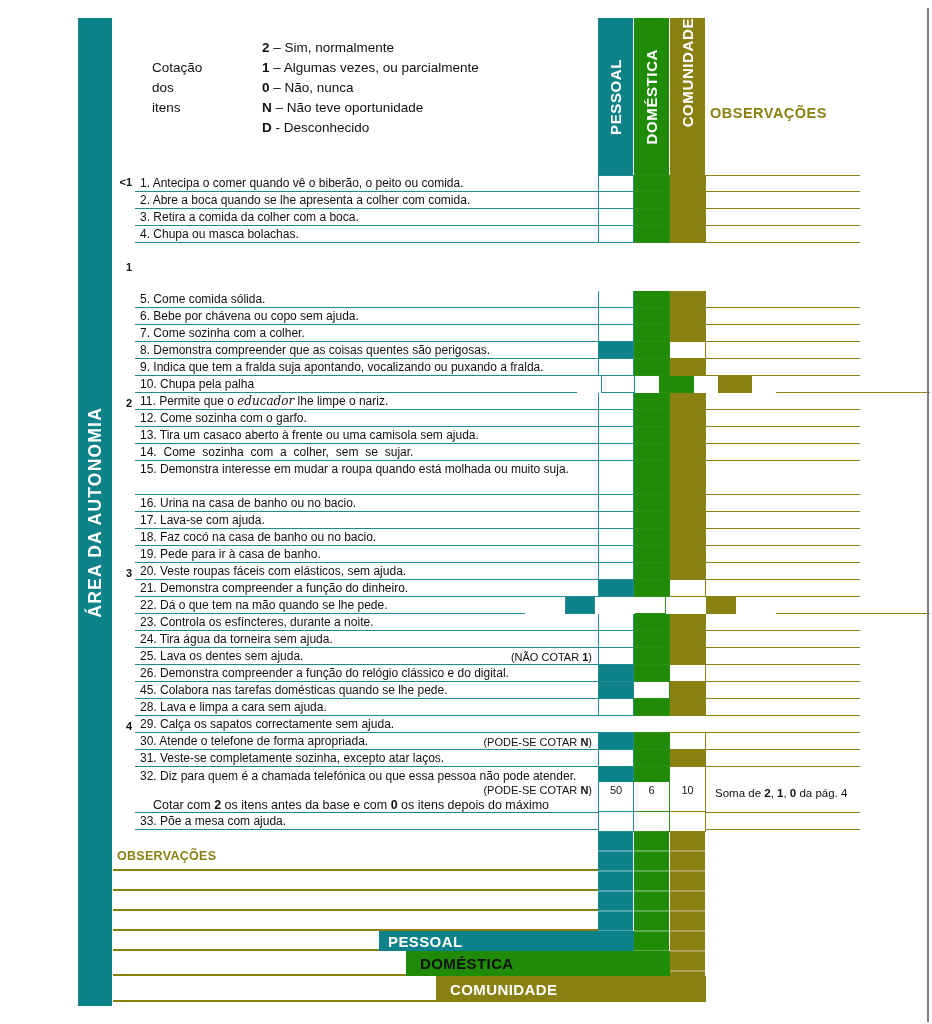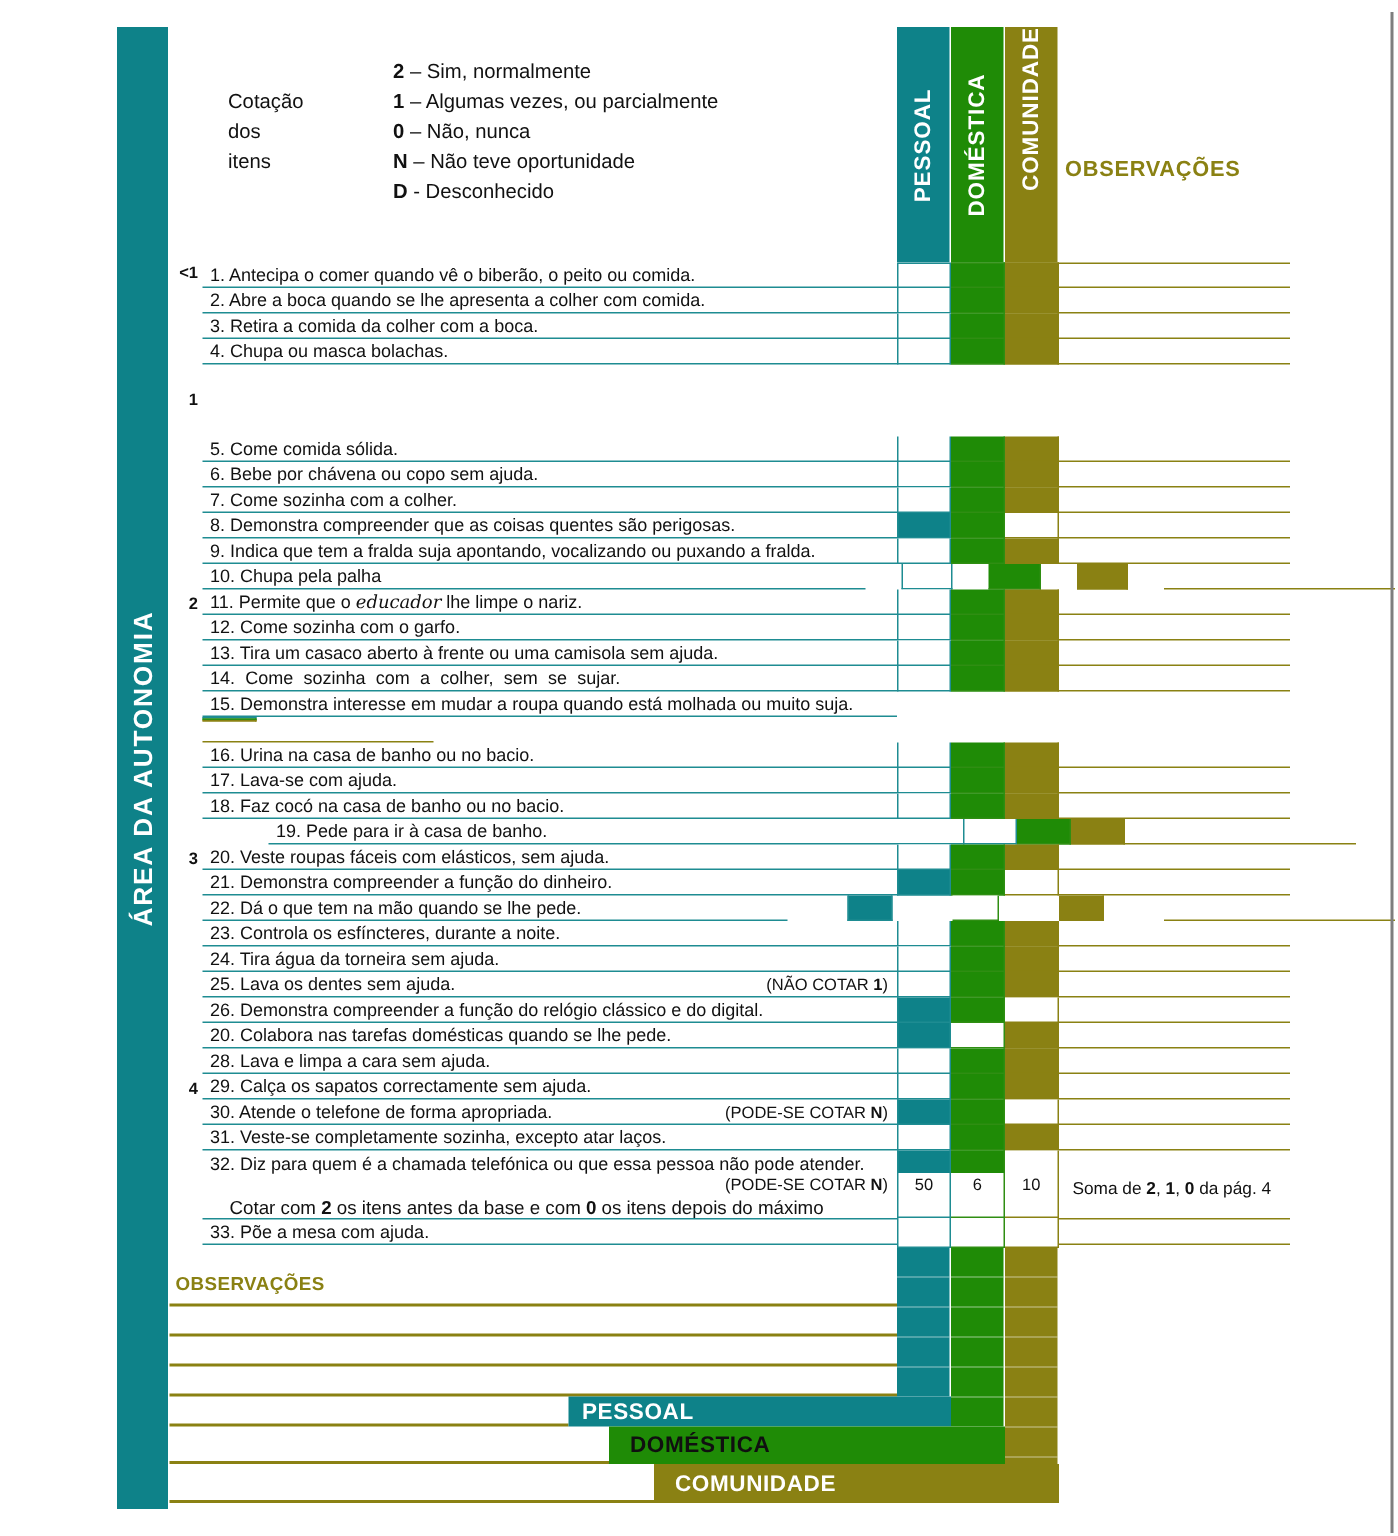--- a/index.html
+++ b/index.html
@@ -257,21 +257,21 @@
         <div class="c-text wide">
           <span class="t-main">14. Come sozinha com a colher, sem se sujar.</span>
         </div>
         <div class="cell p fill-w"></div>
         <div class="cell d fill-g"></div>
         <div class="cell c fill-o"></div>
         <div class="c-obs">
           <div class="obs-line"></div>
         </div>
       </div>
-      <div class="row" style="height: 34px; flex-direction: column;">
+      <div class="row" style="height: 34px;">
         <div class="c-text just">
           <span class="t-main">15. Demonstra interesse em mudar a roupa quando está molhada ou muito suja.</span>
         </div>
         <div class="cell p fill-w"></div>
         <div class="cell d fill-g"></div>
         <div class="cell c fill-o"></div>
         <div class="c-obs">
           <div class="obs-line"></div>
         </div>
       </div>
@@ -301,21 +301,21 @@
         <div class="c-text">
           <span class="t-main">18. Faz cocó na casa de banho ou no bacio.</span>
         </div>
         <div class="cell p fill-w"></div>
         <div class="cell d fill-g"></div>
         <div class="cell c fill-o"></div>
         <div class="c-obs">
           <div class="obs-line"></div>
         </div>
       </div>
-      <div class="row" style="height: 17px; margin-left: 44px;">
+      <div class="row" style="height: 17px;">
         <div class="c-text">
           <span class="t-main">19. Pede para ir à casa de banho.</span>
         </div>
         <div class="cell p fill-w"></div>
         <div class="cell d fill-g"></div>
         <div class="cell c fill-o"></div>
         <div class="c-obs">
           <div class="obs-line"></div>
         </div>
       </div>
@@ -392,41 +392,41 @@
         </div>
         <div class="cell p fill-t"></div>
         <div class="cell d fill-g"></div>
         <div class="cell c fill-w"></div>
         <div class="c-obs">
           <div class="obs-line"></div>
         </div>
       </div>
       <div class="row" style="height: 17px;">
         <div class="c-text">
-          <span class="t-main">20. Colabora nas tarefas domésticas quando se lhe pede.</span>
+          <span class="t-main">45. Colabora nas tarefas domésticas quando se lhe pede.</span>
         </div>
         <div class="cell p fill-t"></div>
         <div class="cell d fill-w"></div>
         <div class="cell c fill-o"></div>
         <div class="c-obs">
           <div class="obs-line"></div>
         </div>
       </div>
       <div class="row" style="height: 17px;">
         <div class="c-text">
           <span class="t-main">28. Lava e limpa a cara sem ajuda.</span>
         </div>
         <div class="cell p fill-w"></div>
         <div class="cell d fill-g"></div>
         <div class="cell c fill-o"></div>
         <div class="c-obs">
           <div class="obs-line"></div>
         </div>
       </div>
-      <div class="row" style="height: 17px;">
+      <div class="row" style="height: 17px; align-items: flex-end;">
         <div class="c-text">
           <span class="t-main">29. Calça os sapatos correctamente sem ajuda.</span>
         </div>
         <div class="cell p fill-w"></div>
         <div class="cell d fill-g"></div>
         <div class="cell c fill-o"></div>
         <div class="c-obs">
           <div class="obs-line"></div>
         </div>
       </div>

